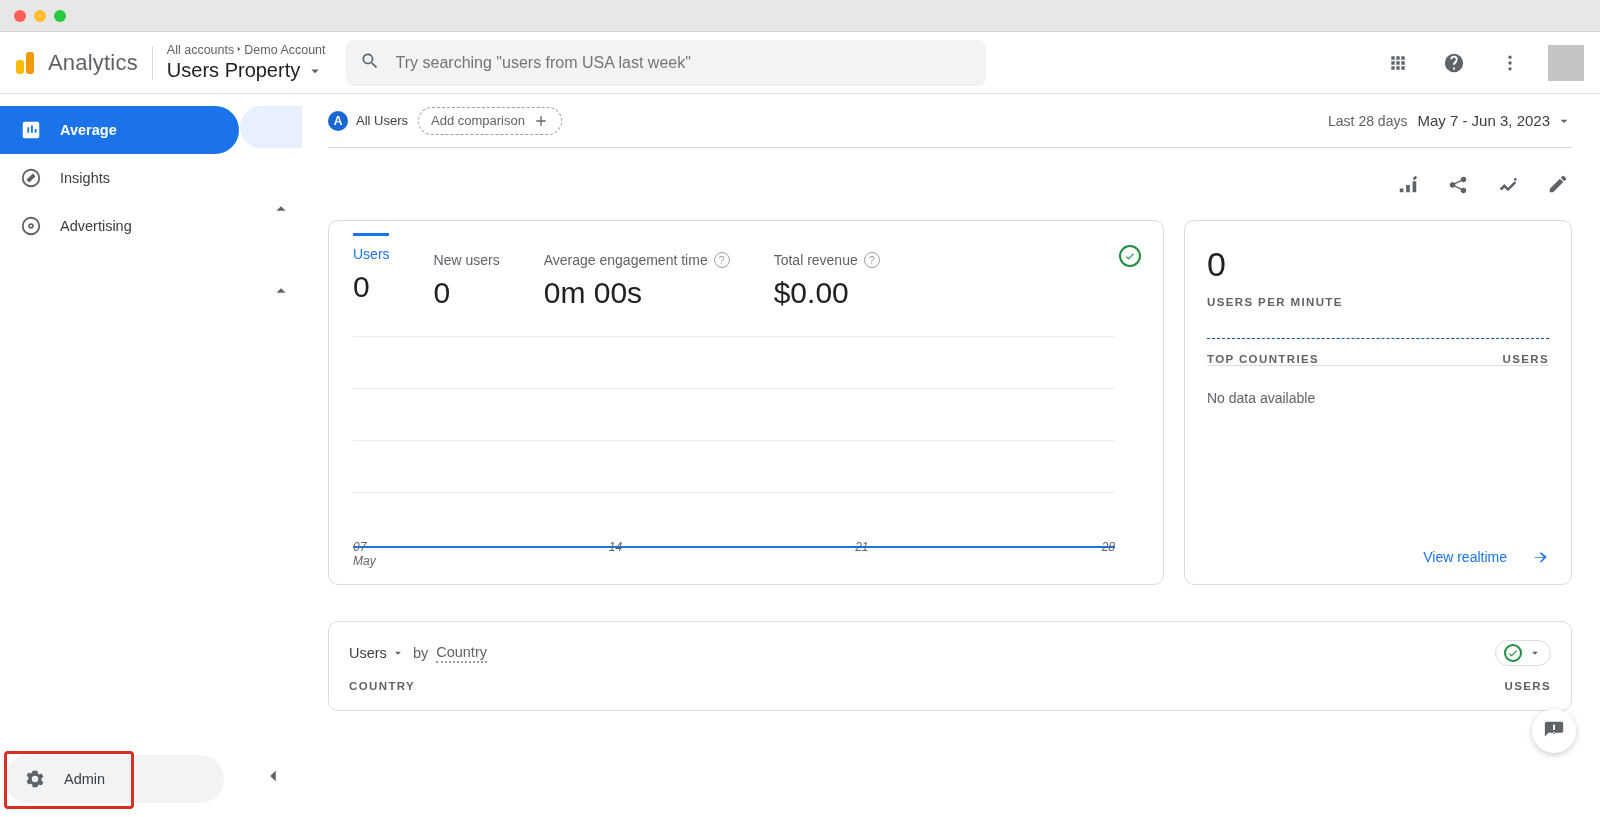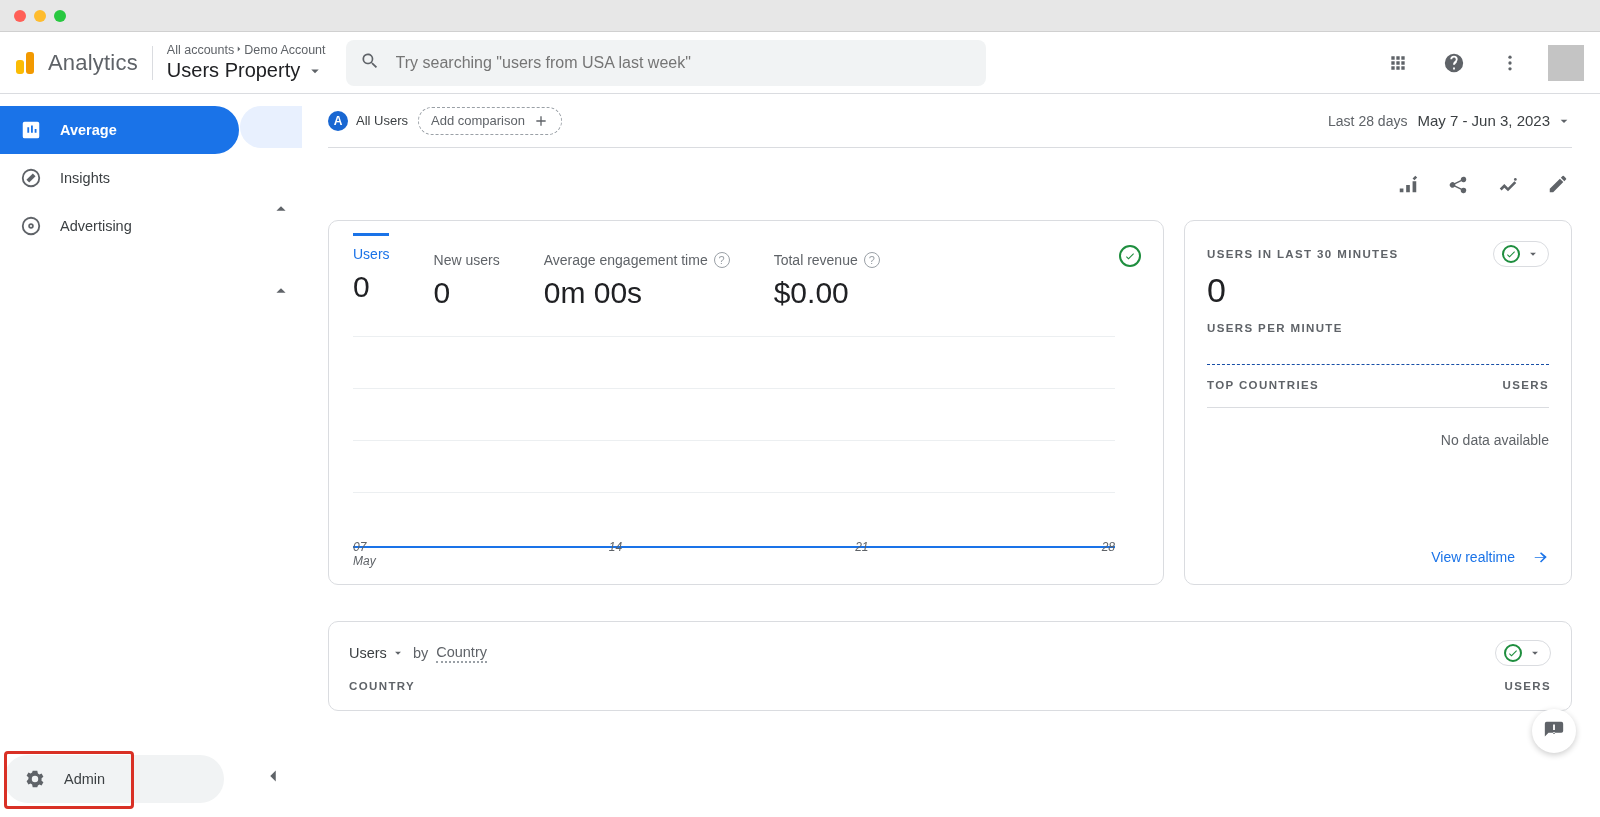--- a/index.html
+++ b/index.html
@@ -107,23 +107,23 @@
   .xaxis{position:absolute;left:0;right:24px;bottom:18px;height:2px;background:#1a73e8;}
   .ticks{position:absolute;left:0;right:24px;bottom:-2px;display:flex;justify-content:space-between;color:#5f6368;font-size:12px;font-style:italic;}
   .tick{display:flex;flex-direction:column;align-items:flex-start;}
 
   .small-h{font-size:11.5px;letter-spacing:.12em;color:#5f6368;font-weight:600;text-transform:uppercase;}
   .small-header-row{display:flex;align-items:center;justify-content:space-between;}
   .ok-pill{display:flex;align-items:center;gap:6px;border:1px solid var(--border);border-radius:18px;height:26px;padding:0 8px;cursor:pointer;}
   .big-zero{font-size:34px;color:#202124;margin-top:4px;}
   .clearfix{height:12px;}
   .dashed{height:0;border-bottom:1px dashed #174ea6;margin:30px 0 14px;}
-  .two-col{display:flex;justify-content:space-between;border-bottom:1px solid var(--border);padding-bottom:16px;}
-  .empty{color:#5f6368;text-align:right;font-size:14px;margin-top:24px;}
-  .view-rt{margin-top:auto;align-self:flex-end;color:var(--blue);font-size:14px;display:flex;align-items:center;gap:16px;cursor:pointer;}
+  .two-col{display:flex;justify-content:space-between;border-bottom:1px solid var(--border);padding-bottom:0;}
+  .empty{color:#5f6368;text-align:left;font-size:14px;margin-top:24px;}
+  .view-rt{margin-top:auto;align-self:flex-end;color:var(--blue);font-size:14px;display:flex;align-items:center;gap:24px;cursor:pointer;}
   .view-rt svg{width:18px;height:18px;fill:var(--blue);}
 
   .second-row{display:flex;gap:20px;margin-top:36px;}
   .card.medium{flex:0 0 382px;padding:18px 20px;}
   .card.wide{flex:1;padding:18px 20px;display:flex;flex-direction:column;gap:14px;}
   .insights-h{display:flex;align-items:center;gap:10px;color:#5f6368;font-size:14.5px;}
   .insights-h svg{width:20px;height:20px;fill:#5f6368;}
   .by-row{display:flex;align-items:center;gap:8px;font-size:14.5px;color:#5f6368;}
   .by-row .caret{width:14px;height:14px;}
   .dotted-under{border-bottom:2px dotted #9aa0a6;padding-bottom:1px;}
@@ -358,33 +358,20 @@
                 <span>21</span>
               </div>
             <div class="tick">
                 <span>28</span>
               </div>
           </div>
         </div>
       </div>
 
       <div class="card small">
-        <div class="small-header-row">
-          <div class="small-h">USERS IN LAST 30 MINUTES</div>
-          <div class="ok-pill">
-            <div class="ok-circle" style="width:18px;height:18px">
-                <svg viewBox="0 0 24 24">
-                  <path d="M9 16.2l-3.5-3.5L4 14.2 9 19l11-11-1.5-1.5z"></path>
-                </svg>
-              </div>
-            <span class="caret" style="width:14px;height:14px"><svg viewBox="0 0 24 24">
-                  <path d="M7 10l5 5 5-5z"></path>
-                </svg></span>
-          </div>
-        </div>
         <div class="big-zero">0</div>
         <div class="clearfix"></div>
         <div class="small-h">USERS PER MINUTE</div>
         <div class="dashed"></div>
         <div class="two-col">
           <div class="small-h">TOP COUNTRIES</div>
           <div class="small-h">USERS</div>
         </div>
         <div class="empty">No data available</div>
         <div style="height:90px"></div>

